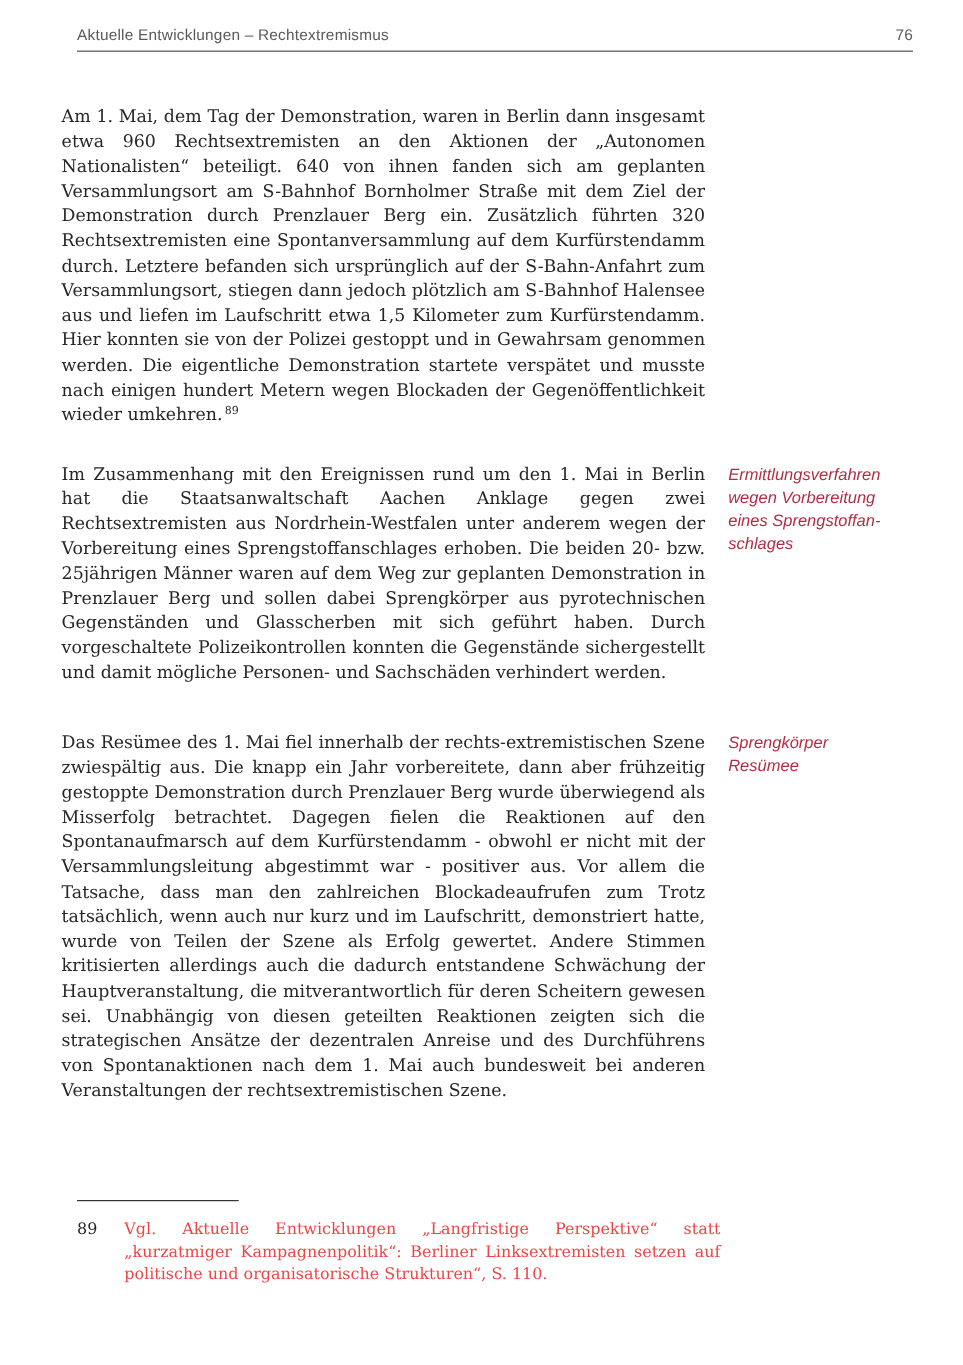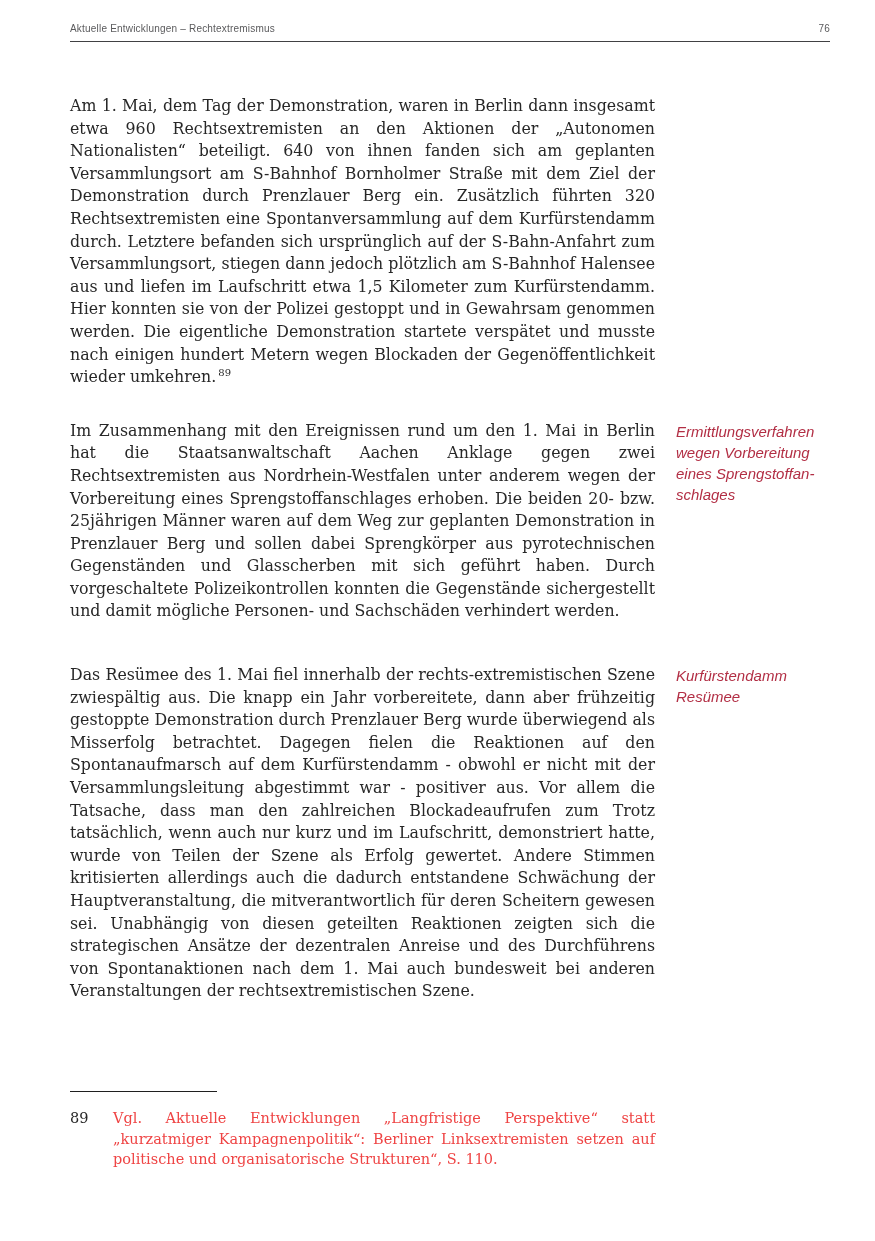--- a/index.html
+++ b/index.html
@@ -19,32 +19,32 @@
   
   .running-head {
     position: absolute;
     top: 23px;
     left: 70px;
     right: 45px;
     display: flex;
     justify-content: space-between;
     align-items: baseline;
     font-family: "Liberation Sans", sans-serif;
-    font-size: 10px;
+    font-size: 14px;
     letter-spacing: 0.2px;
     color: #5a5a5c;
     padding-bottom: 7px;
     border-bottom: 1.5px solid #414143;
   }
 
   
   .content {
     position: absolute;
     top: 95px;
-    left: 70px;
+    left: 56px;
     width: 752px;
   }
   .row {
     display: grid;
     grid-template-columns: 585px 146px;
     column-gap: 21px;
     align-items: start;
     margin-bottom: 31px;
   }
   .row.gap-lg { margin-bottom: 41px; }
@@ -123,21 +123,21 @@
     <section class="row gap-lg">
       <p class="body-par">Im Zusammenhang mit den Ereignissen rund um den 1. Mai in Berlin hat die Staatsanwaltschaft Aachen Anklage gegen zwei Rechtsextremisten aus Nordrhein-Westfalen unter anderem wegen der Vorbereitung eines Sprengstoffanschlages erhoben. Die beiden 20- bzw. 25jährigen Männer waren auf dem Weg zur geplanten Demonstration in Prenzlauer Berg und sollen dabei Sprengkörper aus pyrotechnischen Gegenständen und Glasscherben mit sich geführt haben. Durch vorgeschaltete Polizeikontrollen konnten die Gegenstände sichergestellt und damit mögliche Personen- und Sachschäden verhindert werden.</p>
       <aside class="margin-note">Ermittlungsverfahren
 wegen Vorbereitung
 eines Sprengstoffan-
 schlages</aside>
     </section>
 
     <section class="row">
       <p class="body-par">Das Resümee des 1. Mai fiel innerhalb der rechts-extremistischen Szene zwiespältig aus. Die knapp ein Jahr vorbereitete, dann aber frühzeitig gestoppte Demonstration durch Prenzlauer Berg wurde überwiegend als Misserfolg betrachtet. Dagegen fielen die Reaktionen auf den Spontanaufmarsch auf dem Kurfürstendamm - obwohl er nicht mit der Versammlungsleitung abgestimmt war - positiver aus. Vor allem die Tatsache, dass man den zahlreichen Blockadeaufrufen zum Trotz tatsächlich, wenn auch nur kurz und im Laufschritt, demonstriert hatte, wurde von Teilen der Szene als Erfolg gewertet. Andere Stimmen kritisierten allerdings auch die dadurch entstandene Schwächung der Hauptveranstaltung, die mitverantwortlich für deren Scheitern gewesen sei. Unabhängig von diesen geteilten Reaktionen zeigten sich die strategischen Ansätze der dezentralen Anreise und des Durchführens von Spontanaktionen nach dem 1. Mai auch bundesweit bei anderen Veranstaltungen der rechtsextremistischen Szene.</p>
-      <aside class="margin-note">Kurfürstendamm Resümee</aside>
+      <aside class="margin-note">Sprengkörper Resümee</aside>
     </section>
 
   </main>
 
   <footer class="footnote-area">
     <div class="fn-rule"></div>
     <div class="footnote">
       <span class="fn-num">89</span>
       <p class="fn-text">Vgl. Aktuelle Entwicklungen „Langfristige Perspektive“ statt „kurzatmiger Kampagnenpolitik“: Berliner Linksextremisten setzen auf politische und organisatorische Strukturen“, S. 110.</p>
     </div>

